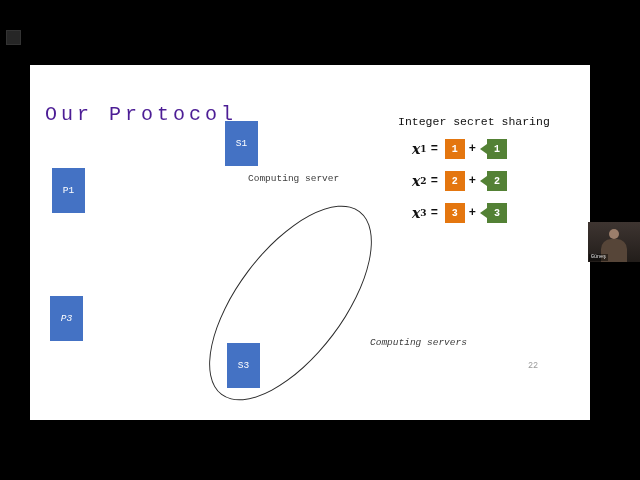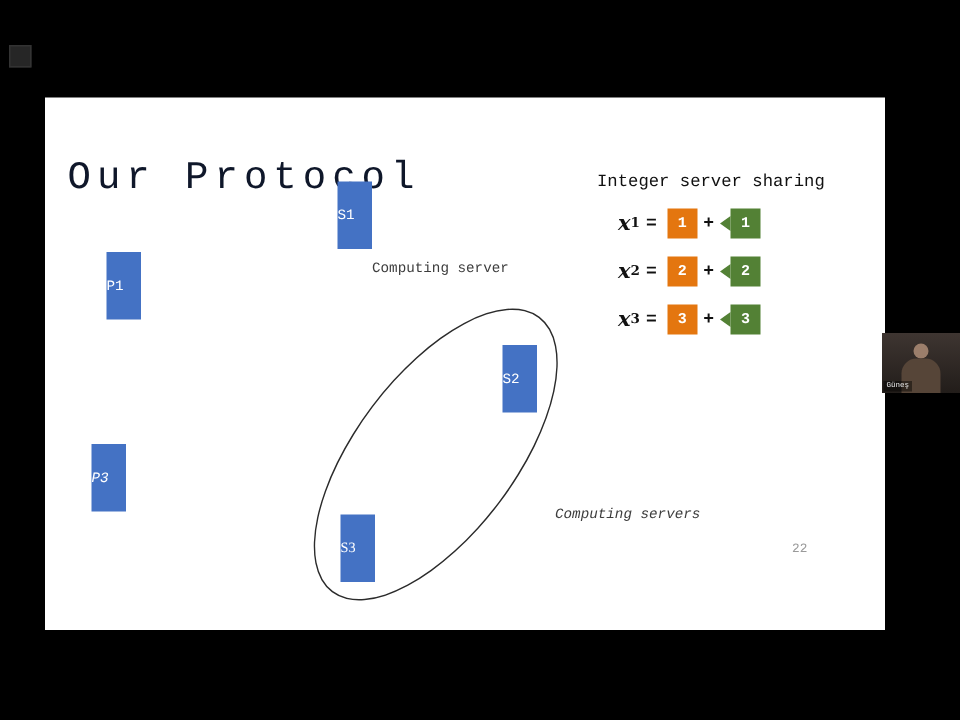--- a/index.html
+++ b/index.html
@@ -11,34 +11,34 @@
   .corner-tile{
     position:absolute;left:6px;top:30px;width:13px;height:13px;
     background:#262626;border:1px solid #333;
   }
   .slide{
     position:absolute;left:30px;top:65px;width:560px;height:355px;
     background:#ffffff;
   }
   .slide-title{
     position:absolute;left:15px;top:38px;
-    font-size:26px;letter-spacing:4px;color:#0f172a;
+    font-size:20px;letter-spacing:4px;color:#4c1d95;
     font-weight:500;z-index:1;white-space:nowrap;
   }
   .box{
-    position:absolute;width:23px;height:45px;background:#4472C4;
-    display:flex;align-items:center;justify-content:flex-start;
+    position:absolute;width:33px;height:45px;background:#4472C4;
+    display:flex;align-items:center;justify-content:center;
     color:#fff;font-size:9.5px;z-index:2;
   }
-  .box-p1{left:41px;top:103px;}
+  .box-p1{left:22px;top:103px;}
   .box-p2{left:30px;top:167px;}
-  .box-p3{left:31px;top:231px;font-style:italic;}
+  .box-p3{left:20px;top:231px;font-style:italic;}
   .box-s1{left:195px;top:56px;}
   .box-s2{left:305px;top:165px;}
-  .box-s3{left:197px;top:278px;font-family:Liberation Serif, serif;}
+  .box-s3{left:197px;top:278px;}
   .caption{
     position:absolute;font-size:9.5px;color:#3d3d3d;white-space:nowrap;z-index:3;
   }
   .caption-supporting{left:218px;top:108px;}
   .caption-computing{left:340px;top:272px;font-style:italic;}
   .ellipse{
     position:absolute;left:207px;top:123px;width:105px;height:228px;
     border:1.4px solid #2b2b2b;border-radius:50%;
     transform:rotate(37deg);z-index:1;
   }
@@ -110,29 +110,26 @@
     <span>P3</span>
   </div>
 
   <div class="box box-s1">
     <span>S1</span>
   </div>
   <div class="caption caption-supporting">Computing server</div>
 
   <div class="ellipse"></div>
 
-  <div class="box box-s2">
-    <span>S2</span>
-  </div>
   <div class="box box-s3">
     <span>S3</span>
   </div>
   <div class="caption caption-computing">Computing servers</div>
 
-  <div class="iss-title">Integer server sharing</div>
+  <div class="iss-title">Integer secret sharing</div>
 
   <div class="iss-row iss-row-0">
     <span class="math-var">x</span>
       <sub class="math-sub">1</sub>
     <span class="math-eq">=</span>
     <span class="share share-orange">1</span>
     <span class="math-plus">+</span>
     <span class="tab-left"></span>
     <span class="share share-green">1</span>
   </div>

